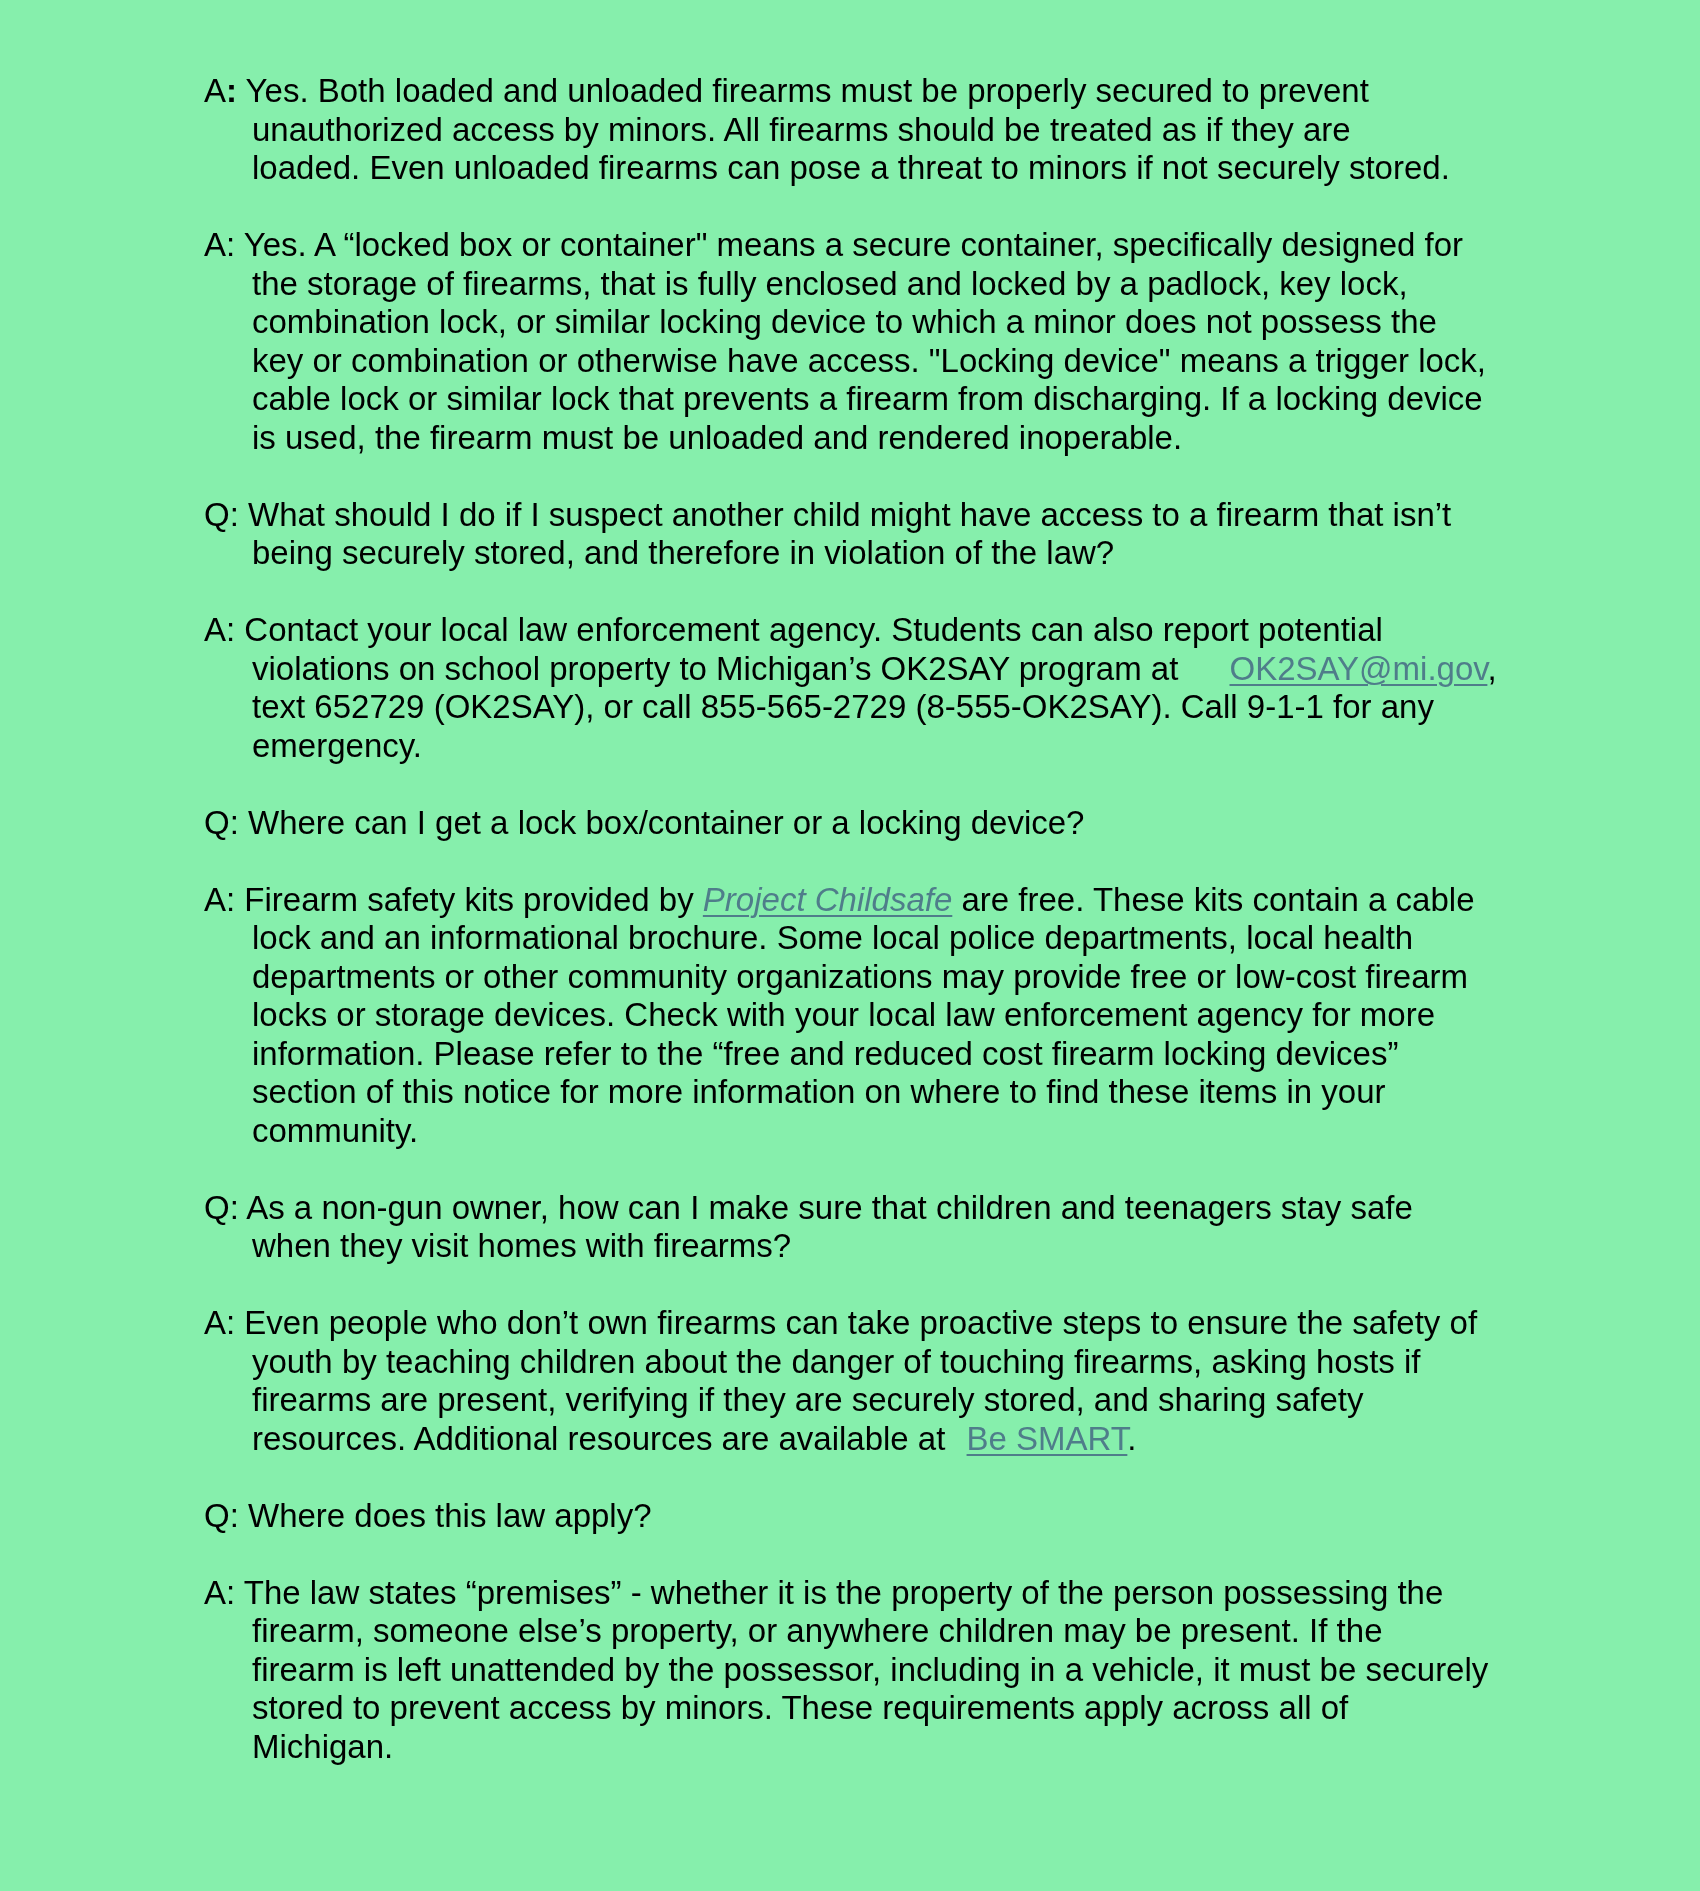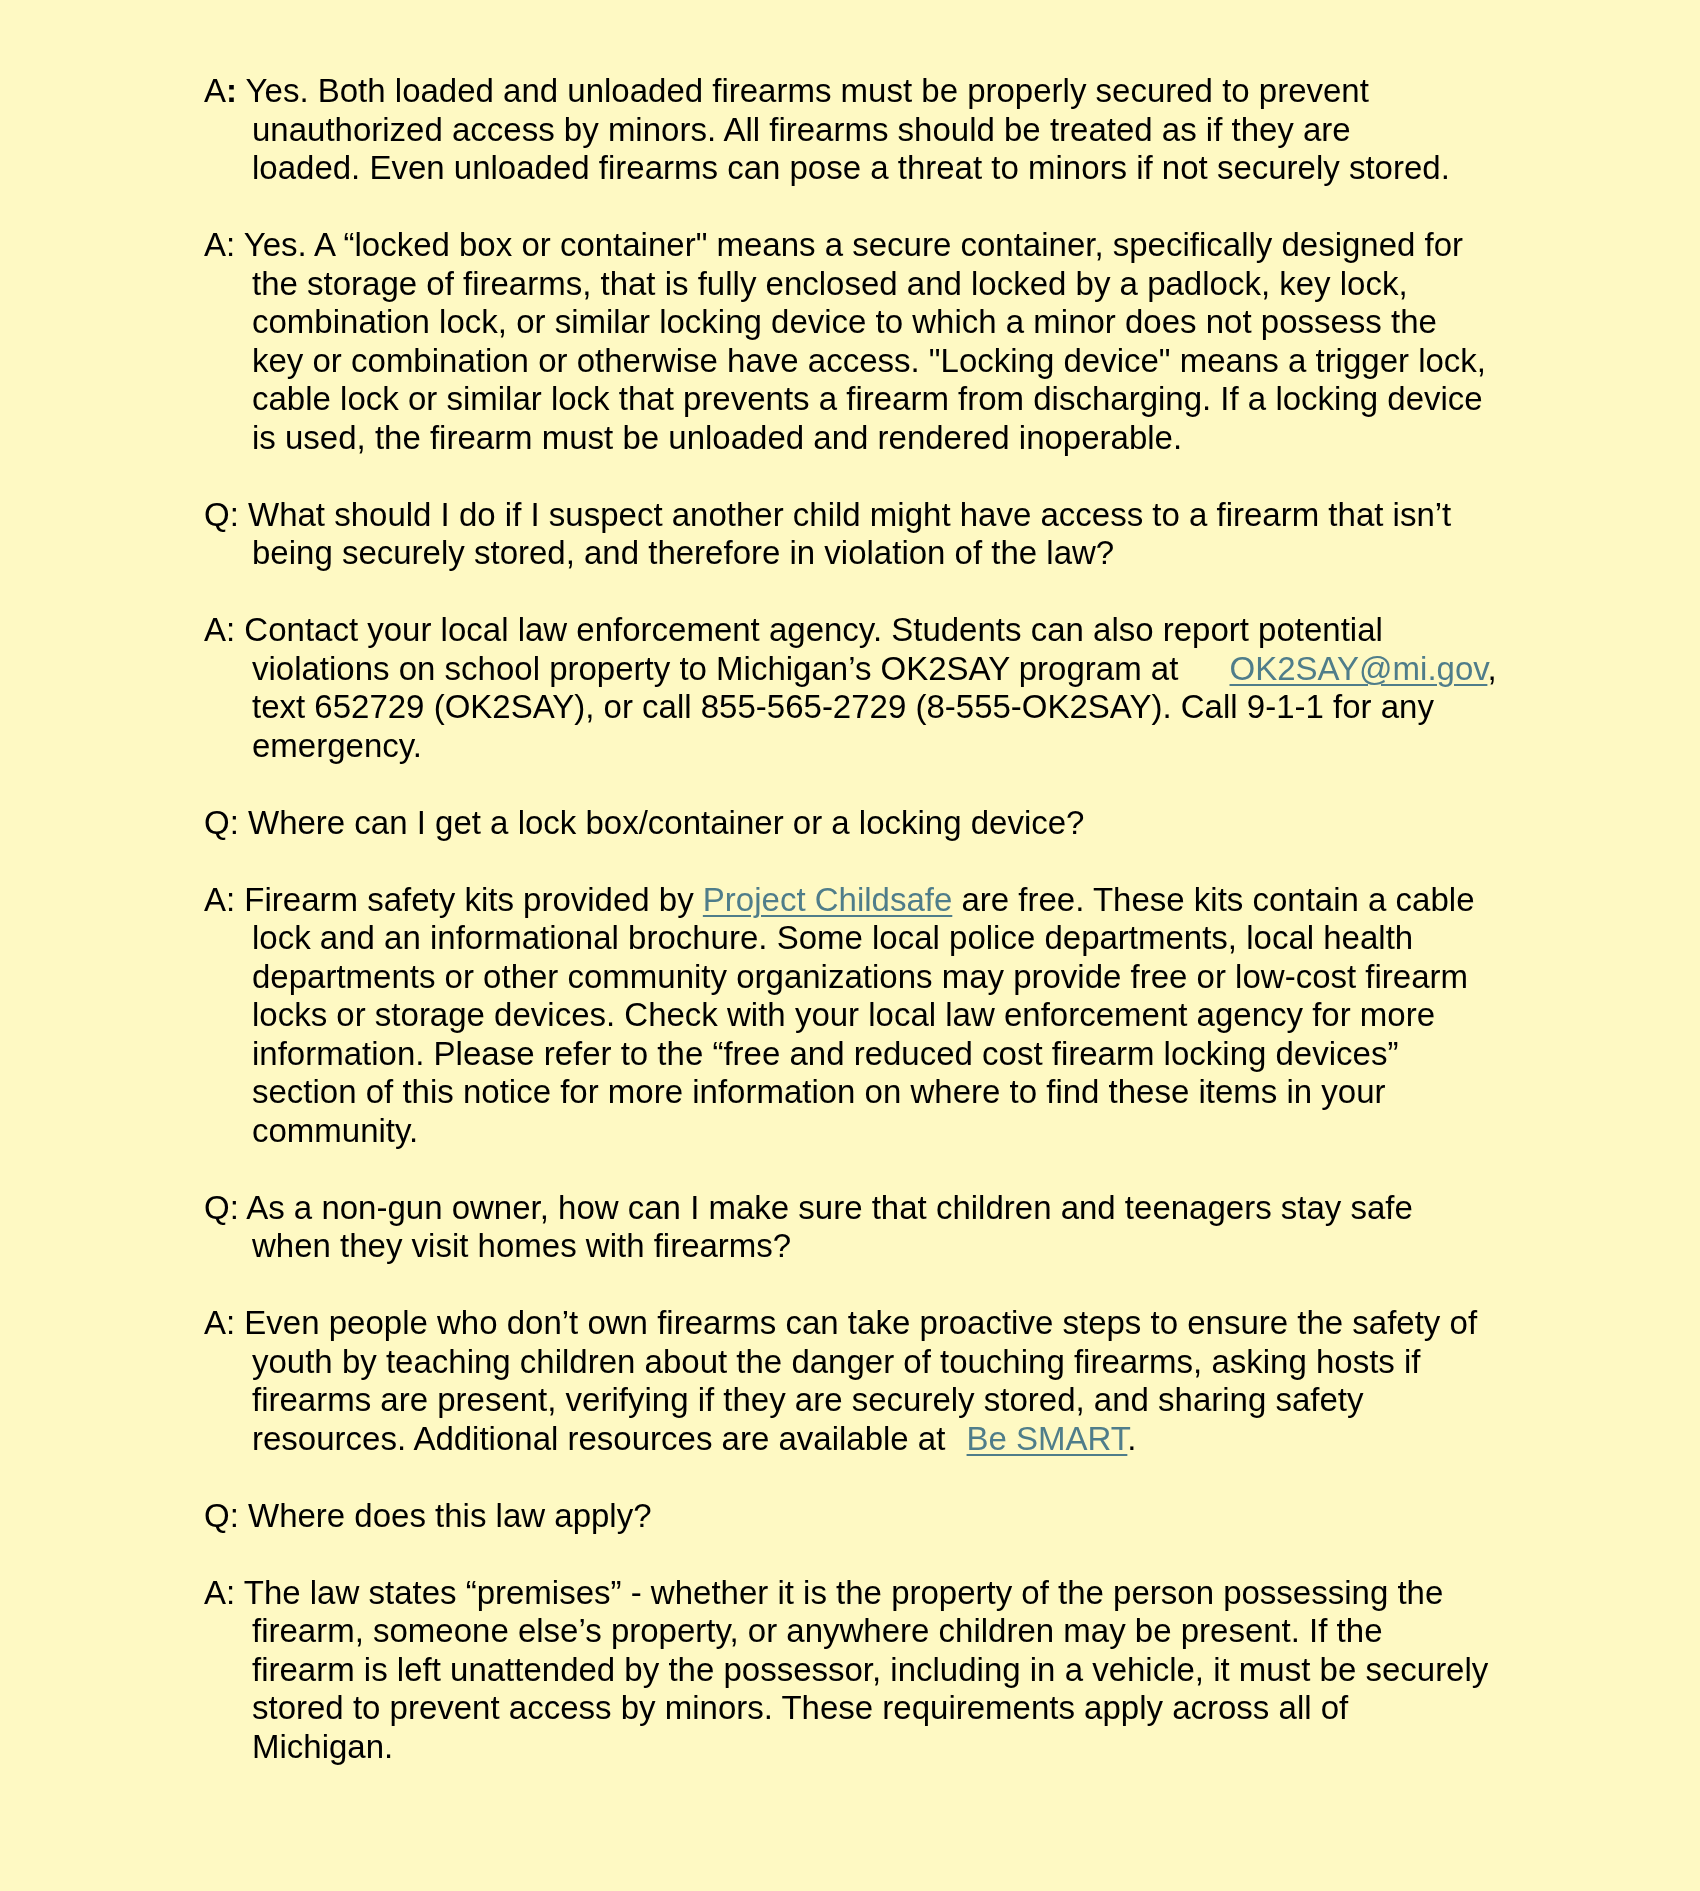--- a/index.html
+++ b/index.html
@@ -5,21 +5,21 @@
   html, body {
     margin: 0;
     padding: 0;
     background: #ffffff;
   }
   .page {
     position: relative;
     width: 1700px;
     min-height: 1891px;
     box-sizing: border-box;
-    background: #fef9c3;
+    background: #86efac;
     padding: 72px 140px 40px 0;
     font-family: "Liberation Sans", "DejaVu Sans", sans-serif;
     font-size: 33px;
     line-height: 38.5px;
     color: #000000;
   }
   .para {
     margin: 0 0 38.5px 0;
     padding-left: 252px;
     text-indent: -48px;
@@ -49,21 +49,21 @@
 key or combination or otherwise have access. "Locking device" means a trigger lock,
 cable lock or similar lock that prevents a firearm from discharging. If a locking device
 is used, the firearm must be unloaded and rendered inoperable.</span></p>
       <p class="para"><span>Q: What should I do if I suspect another child might have access to a firearm that isn’t
 being securely stored, and therefore in violation of the law?</span></p>
       <p class="para"><span>A: Contact your local law enforcement agency. Students can also report potential
 violations on school property to Michigan’s OK2SAY program at </span><a class="doc-link" style="color: rgb(79, 125, 138); margin-left: 42px;">OK2SAY@mi.gov</a><span>,
 text 652729 (OK2SAY), or call 855-565-2729 (8-555-OK2SAY). Call 9-1-1 for any
 emergency.</span></p>
       <p class="para"><span>Q: Where can I get a lock box/container or a locking device?</span></p>
-      <p class="para"><span>A: Firearm safety kits provided by </span><a class="doc-link" style="color: rgb(79, 125, 138);">Project Childsafe</a><span> are free. These kits contain a cable
+      <p class="para"><span>A: Firearm safety kits provided by </span><a class="doc-link" style="color: rgb(79, 125, 138); font-style: italic;">Project Childsafe</a><span> are free. These kits contain a cable
 lock and an informational brochure. Some local police departments, local health
 departments or other community organizations may provide free or low-cost firearm
 locks or storage devices. Check with your local law enforcement agency for more
 information. Please refer to the “free and reduced cost firearm locking devices”
 section of this notice for more information on where to find these items in your
 community.</span></p>
       <p class="para"><span>Q: As a non-gun owner, how can I make sure that children and teenagers stay safe
 when they visit homes with firearms?</span></p>
       <p class="para"><span>A: Even people who don’t own firearms can take proactive steps to ensure the safety of
 youth by teaching children about the danger of touching firearms, asking hosts if

